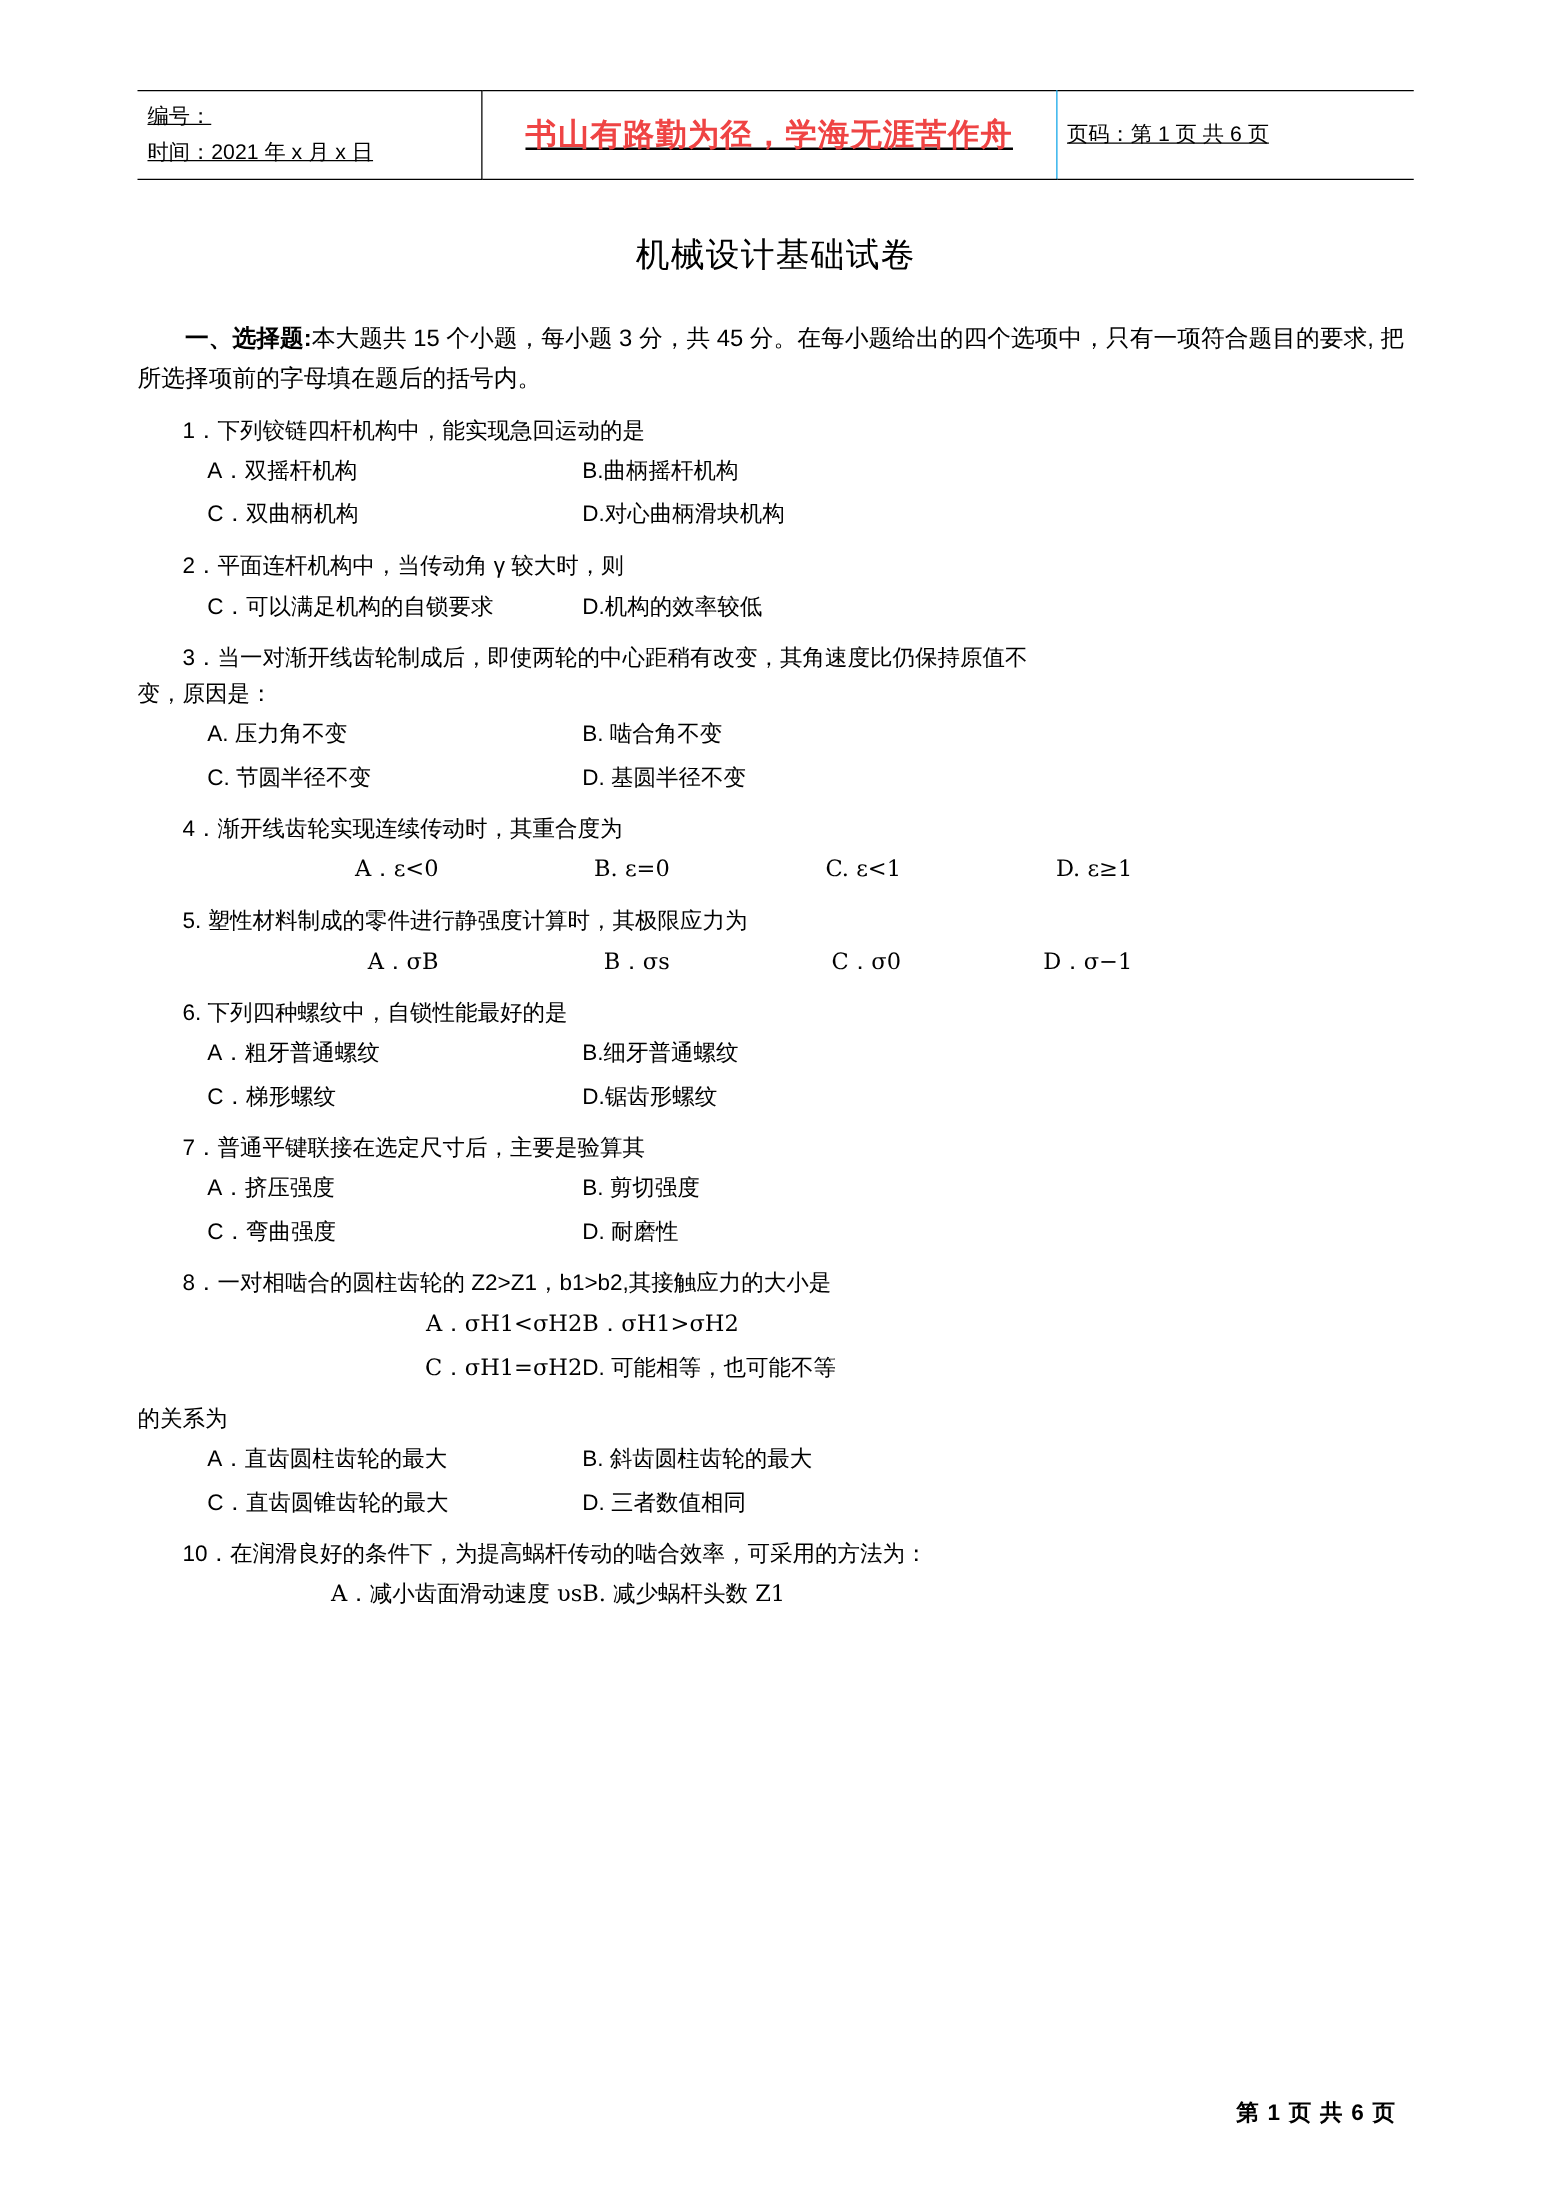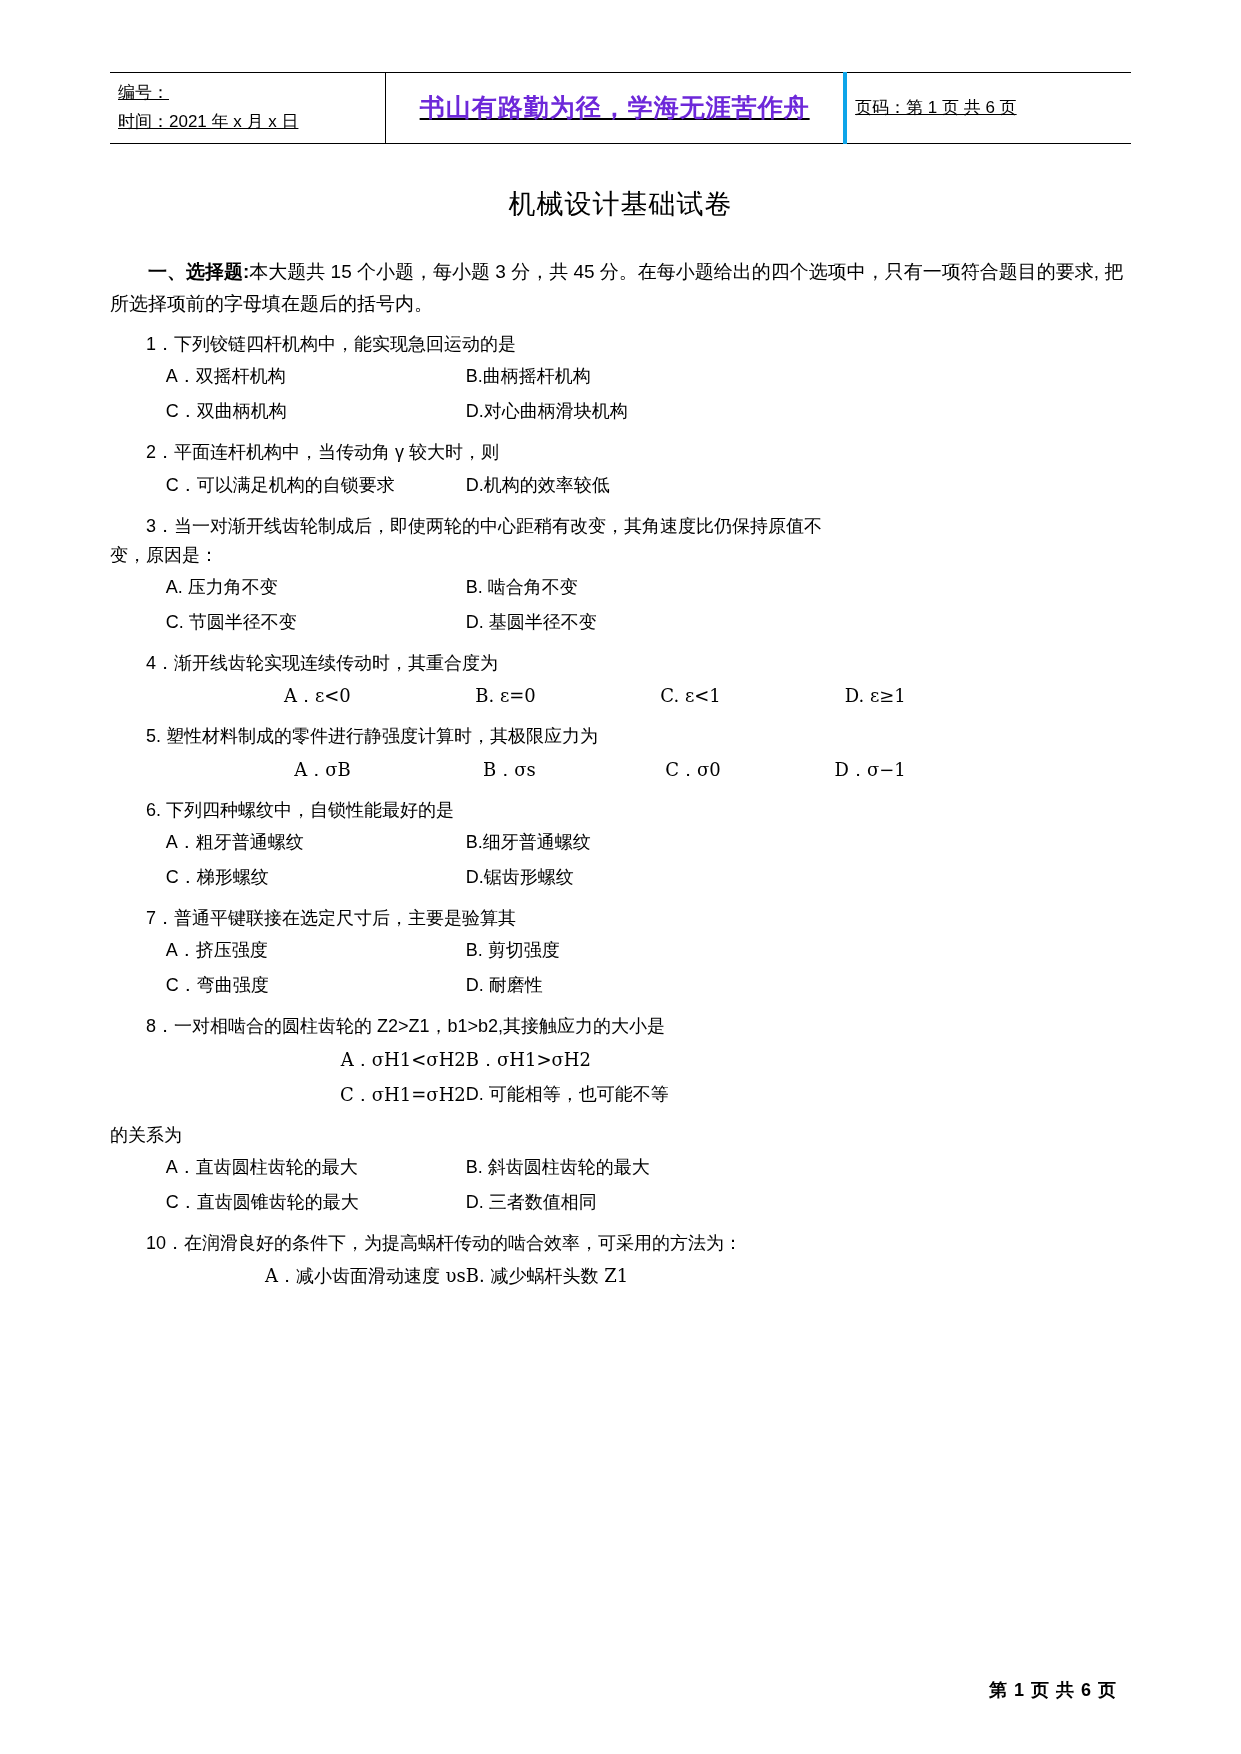--- a/index.html
+++ b/index.html
@@ -37,23 +37,23 @@
   }
   .hdr-left {
     width: 27%;
     border-right: 1px solid #000;
     font-family: "Liberation Sans", sans-serif;
     font-size: 17px;
     line-height: 1.7;
   }
   .hdr-mid {
     width: 45%;
-    border-right: 4px solid #0ea5e9;
+    border-right: 1px solid #0ea5e9;
     text-align: center;
-    color: #6d28d9;
+    color: #ef4444;
     font-size: 25px;
     font-weight: bold;
     font-family: "DejaVu Serif", serif;
     letter-spacing: 1px;
   }
   .hdr-right {
     width: 28%;
     text-align: left;
     padding-left: 16px;
     font-family: "Liberation Sans", sans-serif;

